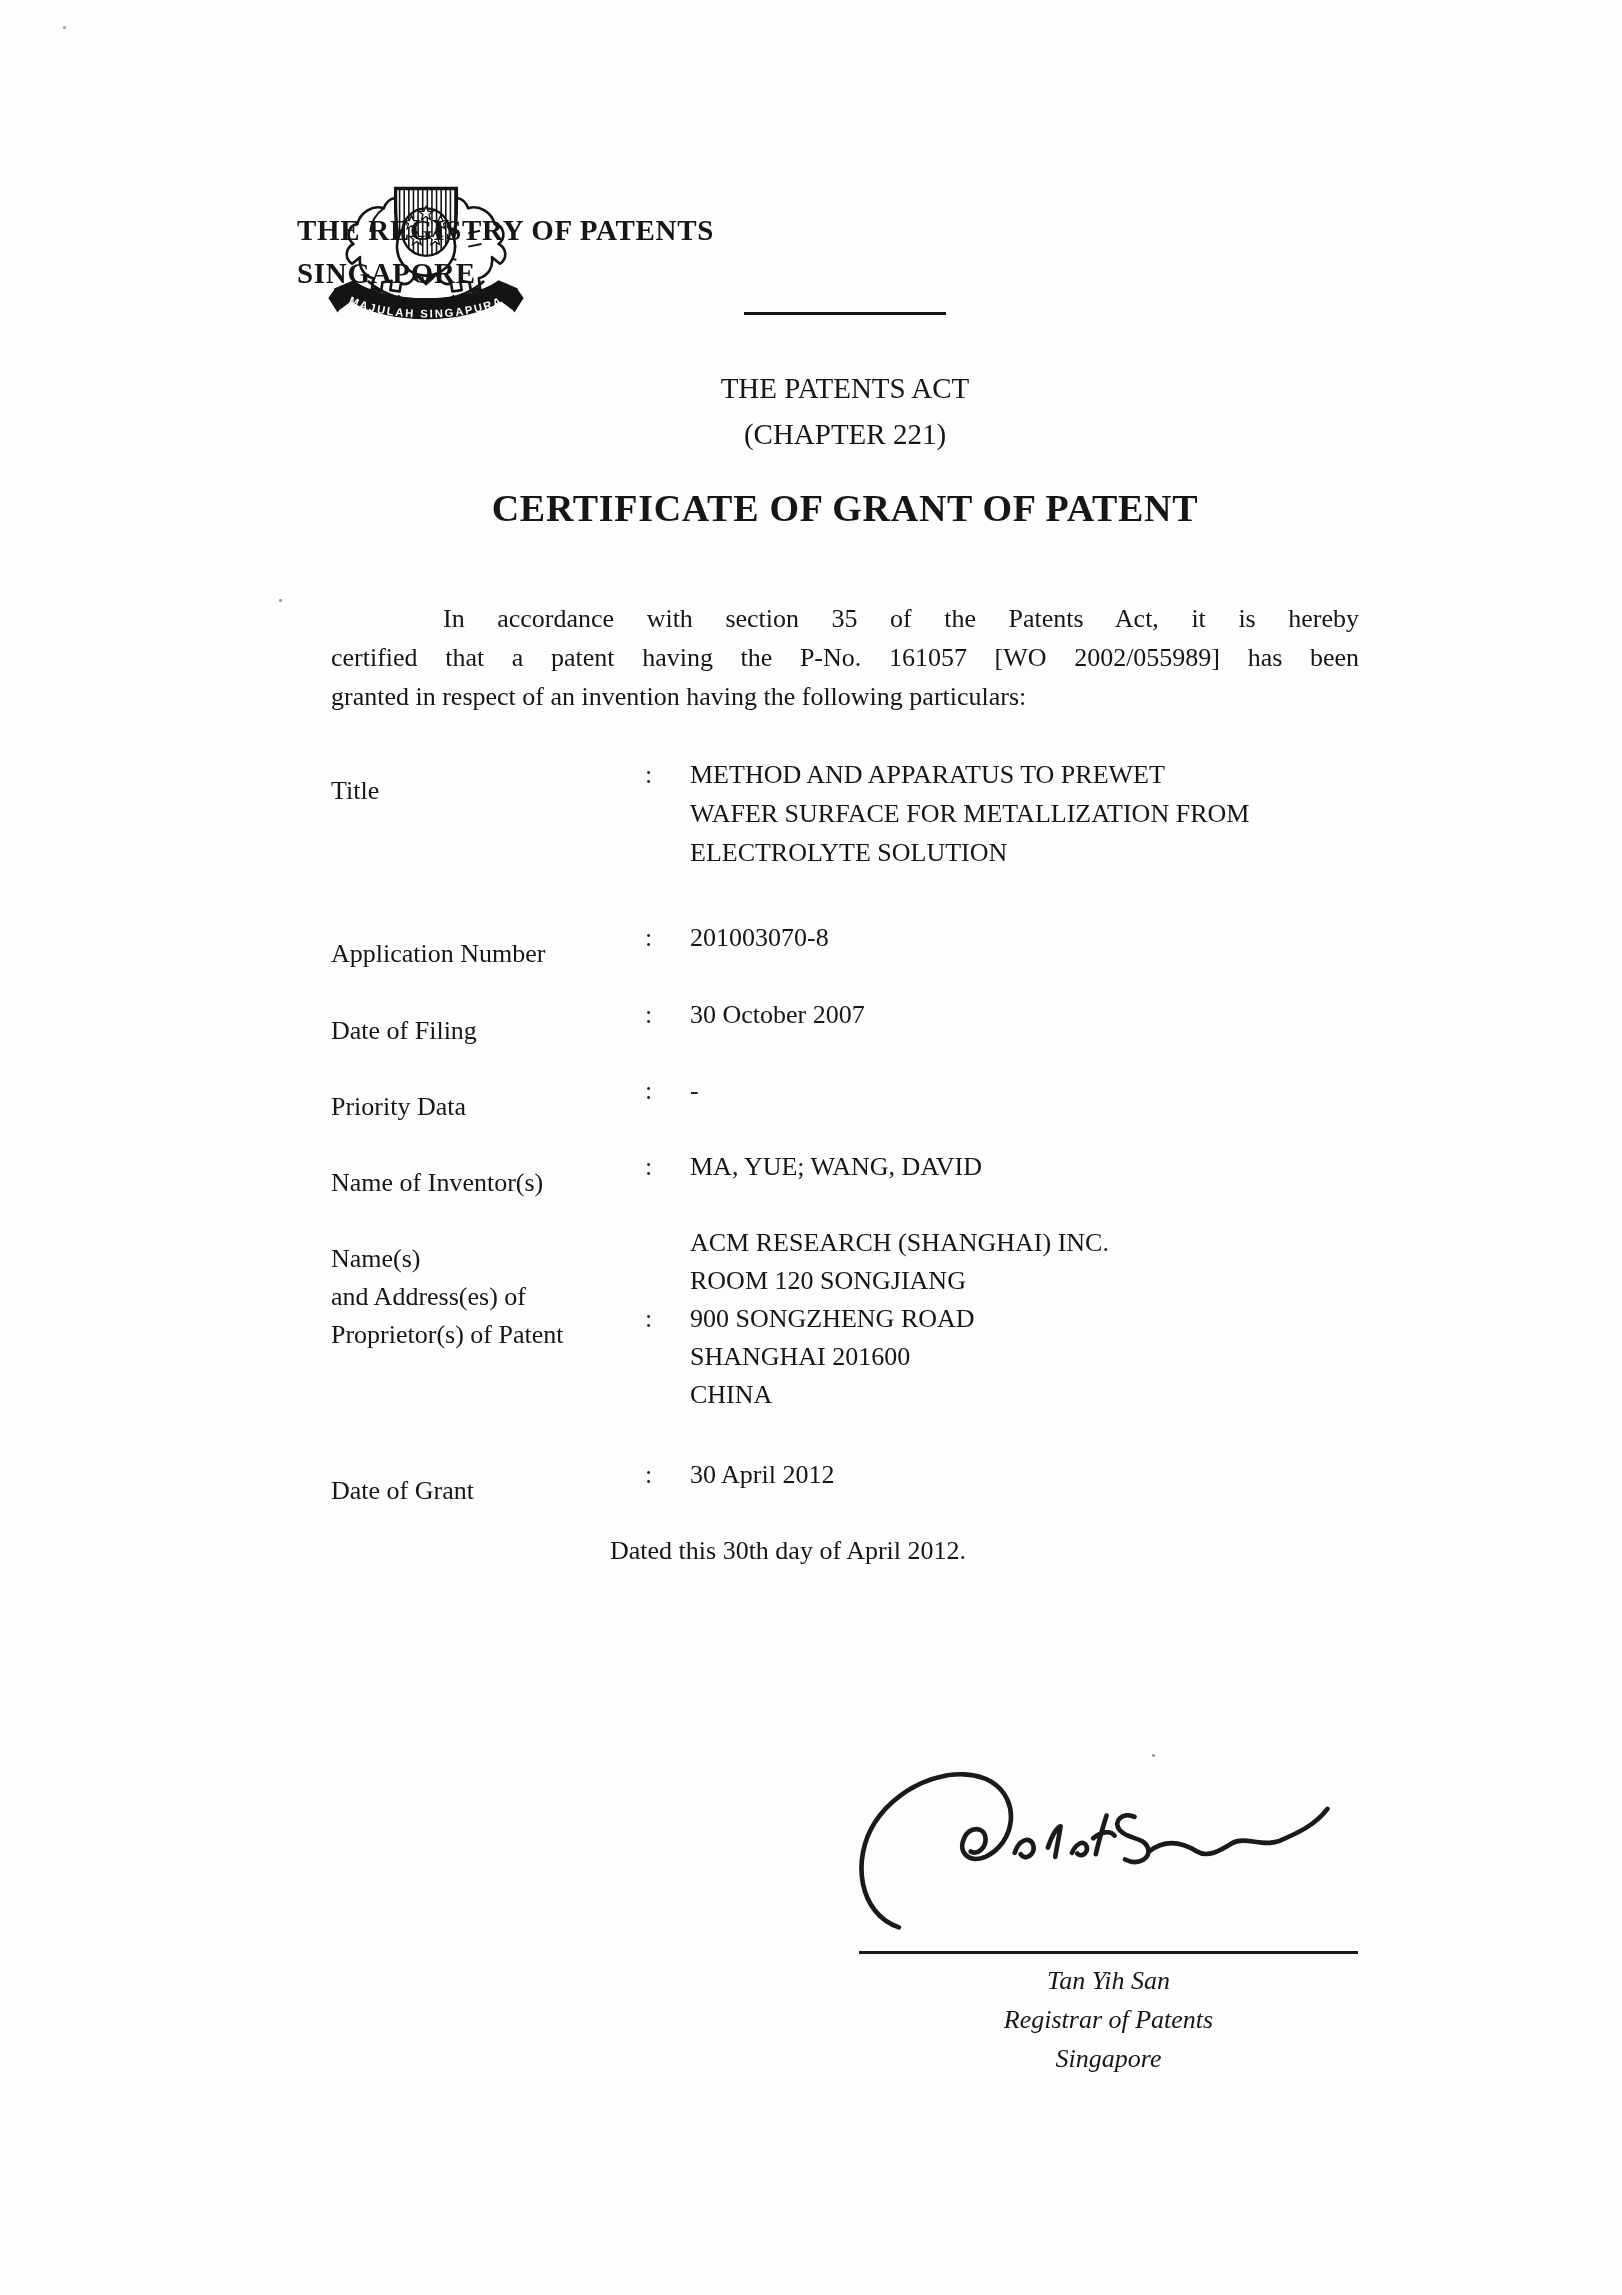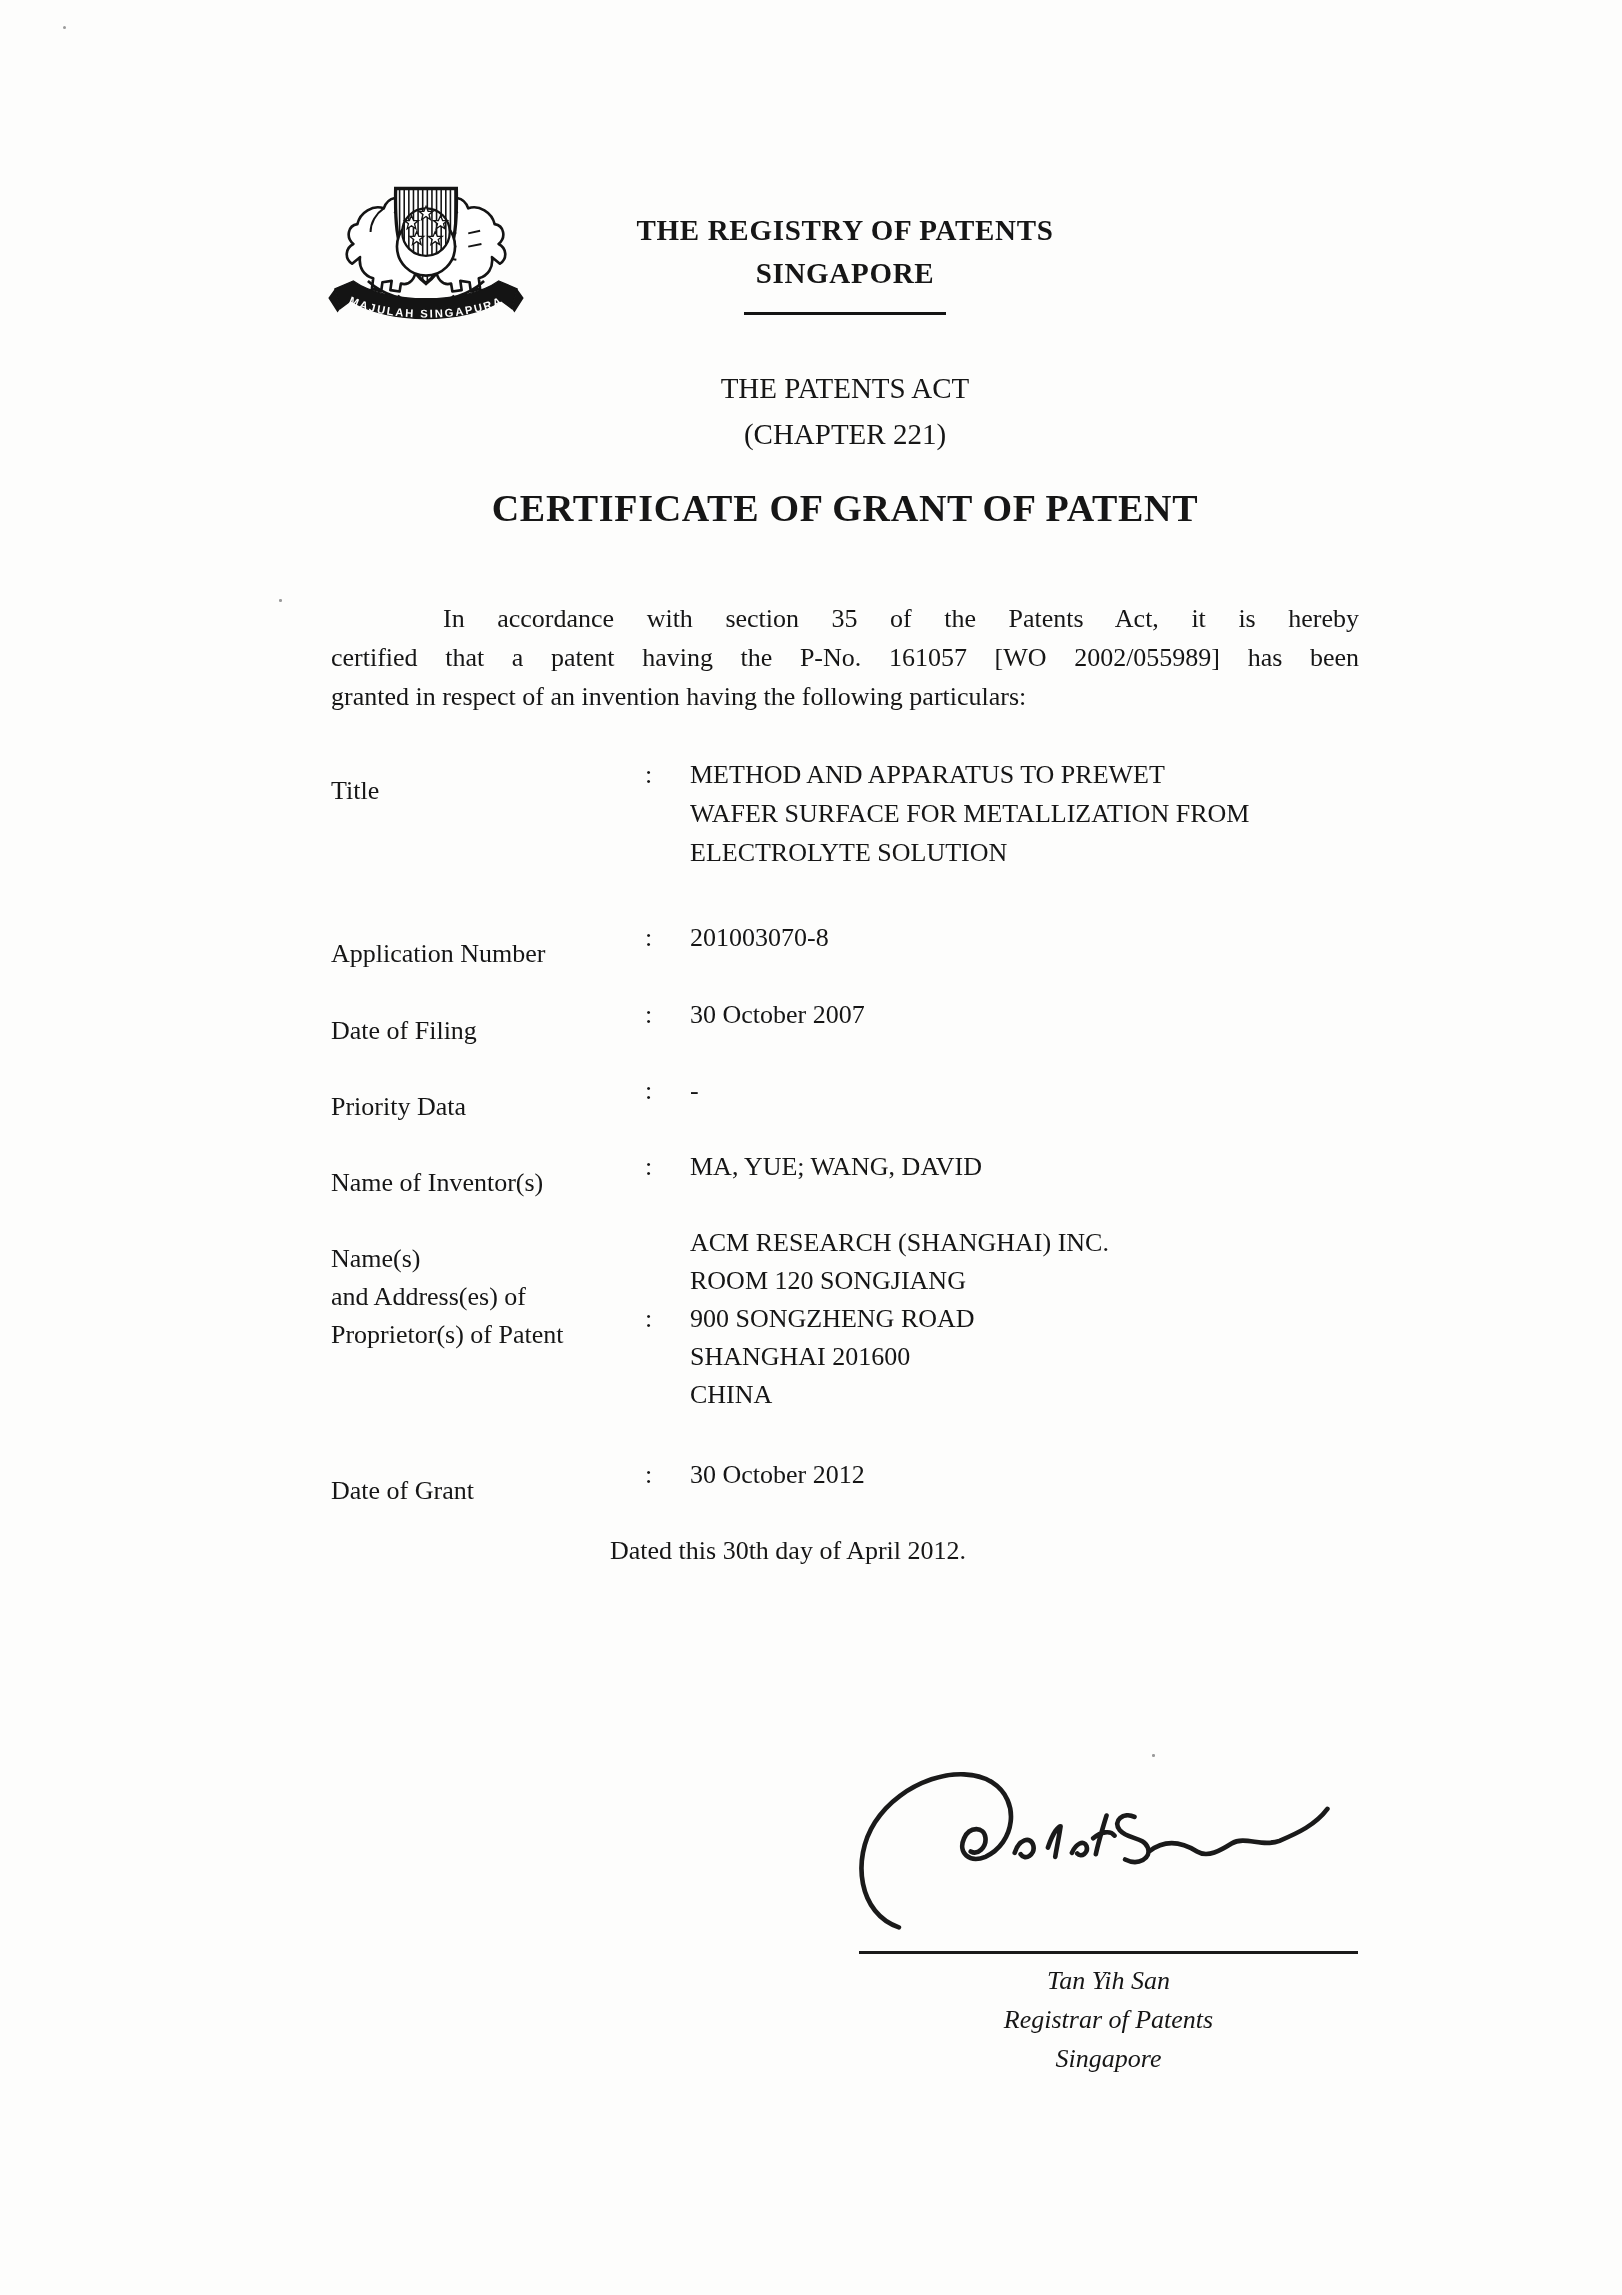--- a/index.html
+++ b/index.html
@@ -2,21 +2,21 @@
 <html style="font-size:10.5px"><head>
 <meta charset="utf-8">
 <style>
   html,body{margin:0;padding:0;background:#e8e8e8;}
   .page{
     position:relative;width:1623px;height:2295px;background:#fdfdfc;
     font-family:"Liberation Serif",serif;color:#161616;overflow:hidden;
   }
   
   .crest{position:absolute;left:327px;top:169px;width:198px;height:175px;}
-  .org{position:absolute;left:297px;top:209px;width:1096px;text-align:center;
+  .org{position:absolute;left:297px;top:209px;width:1096px;text-align:left;
        font-size:29px;font-weight:bold;line-height:43px;letter-spacing:0.7px;}
   .rule{position:absolute;left:744px;top:312px;width:202px;height:3.3px;background:#141414;}
   .act{position:absolute;left:297px;top:365px;width:1096px;text-align:center;
        font-size:29px;line-height:46px;}
   .main-title{position:absolute;left:297px;top:486px;width:1096px;text-align:center;
        font-size:38px;font-weight:bold;letter-spacing:0.7px;}
   
   .intro{position:absolute;left:331px;top:599px;width:1028px;font-size:26px;line-height:39px;}
   .il{text-align:justify;text-align-last:justify;}
   .il.first{padding-left:112px;}
@@ -172,21 +172,21 @@
       <span class="line">ROOM 120 SONGJIANG</span>
       <span class="line">900 SONGZHENG ROAD</span>
       <span class="line">SHANGHAI 201600</span>
       <span class="line">CHINA</span>
     </div>
   </div>
 
   <div class="row" style="top:1455px">
     <div class="lbl">Date of Grant</div>
     <div class="cln">:</div>
-    <div class="val">30 October 2012</div>
+    <div class="val">30 April 2012</div>
   </div>
 
   <div class="dated">Dated this 30th day of April 2012.</div>
 
   <svg class="sig-art" viewBox="0 0 780 290" xmlns="http://www.w3.org/2000/svg">
     <path fill="none" stroke="#1a1a1a" stroke-width="7" stroke-linecap="round" stroke-linejoin="round" d="M78,262 C18,242 6,160 42,104 C82,42 170,14 218,44 C262,72 252,136 208,156 C184,166 166,150 176,128 C184,110 206,110 208,127 C210,142 196,154 186,148
          M252,150 C258,130 276,124 280,139 C283,152 268,163 261,152
          M302,142 C310,118 318,110 321,110 C318,130 314,148 313,156
          M338,150 C344,136 356,130 360,140 C363,150 352,158 346,151
          M390,94 C382,120 376,142 374,152

